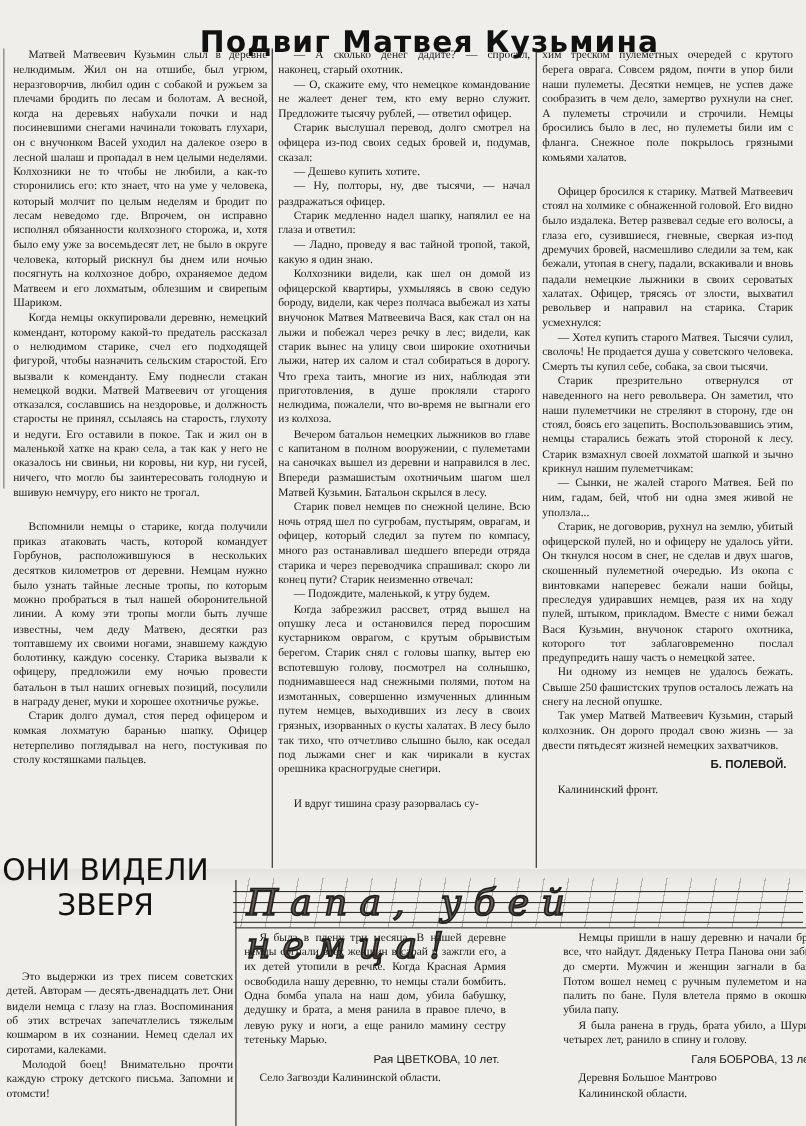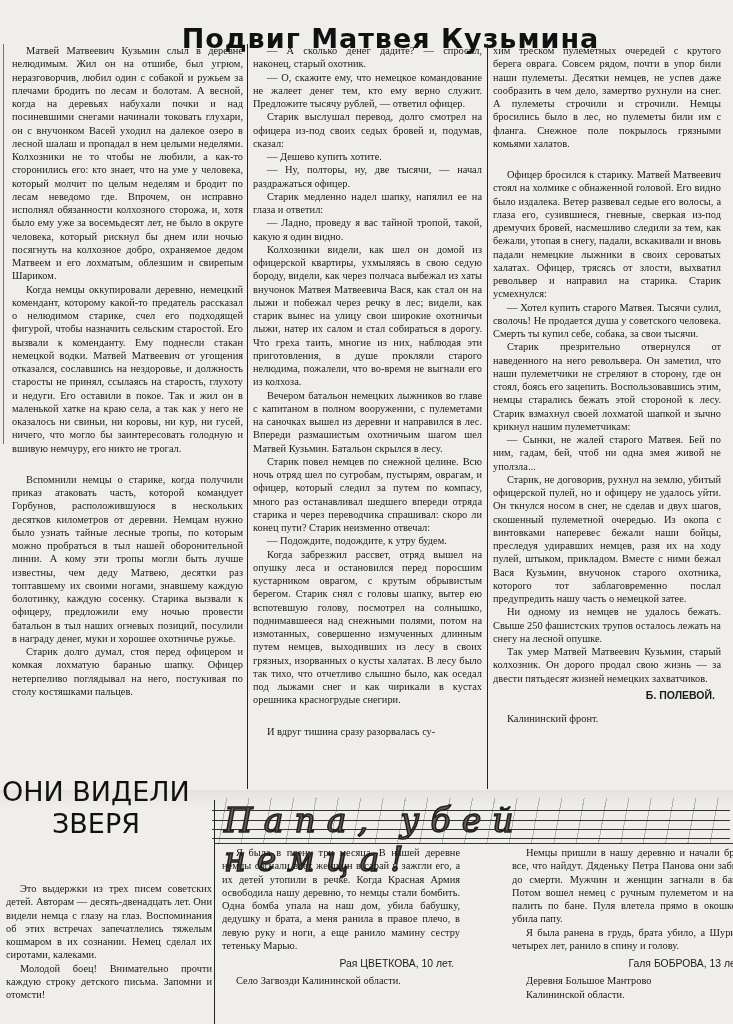--- a/index.html
+++ b/index.html
@@ -59,25 +59,25 @@
     <p>Старик долго думал, стоя перед офицером и комкая лохматую баранью шапку. Офицер нетерпеливо поглядывал на него, постукивая по столу костяшками пальцев.</p>
   </div>
 
   <div class="col c2">
     <p>— А сколько денег дадите? — спросил, наконец, старый охотник.</p>
     <p>— О, скажите ему, что немецкое командование не жалеет денег тем, кто ему верно служит. Предложите тысячу рублей, — ответил офицер.</p>
     <p>Старик выслушал перевод, долго смотрел на офицера из-под своих седых бровей и, подумав, сказал:</p>
     <p>— Дешево купить хотите.</p>
     <p>— Ну, полторы, ну, две тысячи, — начал раздражаться офицер.</p>
     <p>Старик медленно надел шапку, напялил ее на глаза и ответил:</p>
-    <p>— Ладно, проведу я вас тайной тропой, такой, какую я один видно.</p>
+    <p>— Ладно, проведу я вас тайной тропой, такой, какую я один знаю.</p>
     <p>Колхозники видели, как шел он домой из офицерской квартиры, ухмыляясь в свою седую бороду, видели, как через полчаса выбежал из хаты внучонок Матвея Матвеевича Вася, как стал он на лыжи и побежал через речку в лес; видели, как старик вынес на улицу свои широкие охотничьи лыжи, натер их салом и стал собираться в дорогу. Что греха таить, многие из них, наблюдая эти приготовления, в душе прокляли старого нелюдима, пожалели, что во-время не выгнали его из колхоза.</p>
     <p>Вечером батальон немецких лыжников во главе с капитаном в полном вооружении, с пулеметами на саночках вышел из деревни и направился в лес. Впереди размашистым охотничьим шагом шел Матвей Кузьмин. Батальон скрылся в лесу.</p>
     <p>Старик повел немцев по снежной целине. Всю ночь отряд шел по сугробам, пустырям, оврагам, и офицер, который следил за путем по компасу, много раз останавливал шедшего впереди отряда старика и через переводчика спрашивал: скоро ли конец пути? Старик неизменно отвечал:</p>
-    <p>— Подождите, подождите, к утру будем.</p>
+    <p>— Подождите, маленькой, к утру будем.</p>
     <p>Когда забрезжил рассвет, отряд вышел на опушку леса и остановился перед поросшим кустарником оврагом, с крутым обрывистым берегом. Старик снял с головы шапку, вытер ею вспотевшую голову, посмотрел на солнышко, поднимавшееся над снежными полями, потом на измотанных, совершенно измученных длинным путем немцев, выходивших из лесу в своих грязных, изорванных о кусты халатах. В лесу было так тихо, что отчетливо слышно было, как оседал под лыжами снег и как чирикали в кустах орешника красногрудые снегири.</p>
     <p class="gap">И вдруг тишина сразу разорвалась су-</p>
   </div>
 
   <div class="col c3">
     <p style="text-indent:0">хим треском пулеметных очередей с крутого берега оврага. Совсем рядом, почти в упор били наши пулеметы. Десятки немцев, не успев даже сообразить в чем дело, замертво рухнули на снег. А пулеметы строчили и строчили. Немцы бросились было в лес, но пулеметы били им с фланга. Снежное поле покрылось грязными комьями халатов.</p>
     <p class="gap">Офицер бросился к старику. Матвей Матвеевич стоял на холмике с обнаженной головой. Его видно было издалека. Ветер развевал седые его волосы, а глаза его, сузившиеся, гневные, сверкая из-под дремучих бровей, насмешливо следили за тем, как бежали, утопая в снегу, падали, вскакивали и вновь падали немецкие лыжники в своих сероватых халатах. Офицер, трясясь от злости, выхватил револьвер и направил на старика. Старик усмехнулся:</p>
     <p>— Хотел купить старого Матвея. Тысячи сулил, сволочь! Не продается душа у советского человека. Смерть ты купил себе, собака, за свои тысячи.</p>
     <p>Старик презрительно отвернулся от наведенного на него револьвера. Он заметил, что наши пулеметчики не стреляют в сторону, где он стоял, боясь его зацепить. Воспользовавшись этим, немцы старались бежать этой стороной к лесу. Старик взмахнул своей лохматой шапкой и зычно крикнул нашим пулеметчикам:</p>
     <p>— Сынки, не жалей старого Матвея. Бей по ним, гадам, бей, чтоб ни одна змея живой не уползла...</p>

